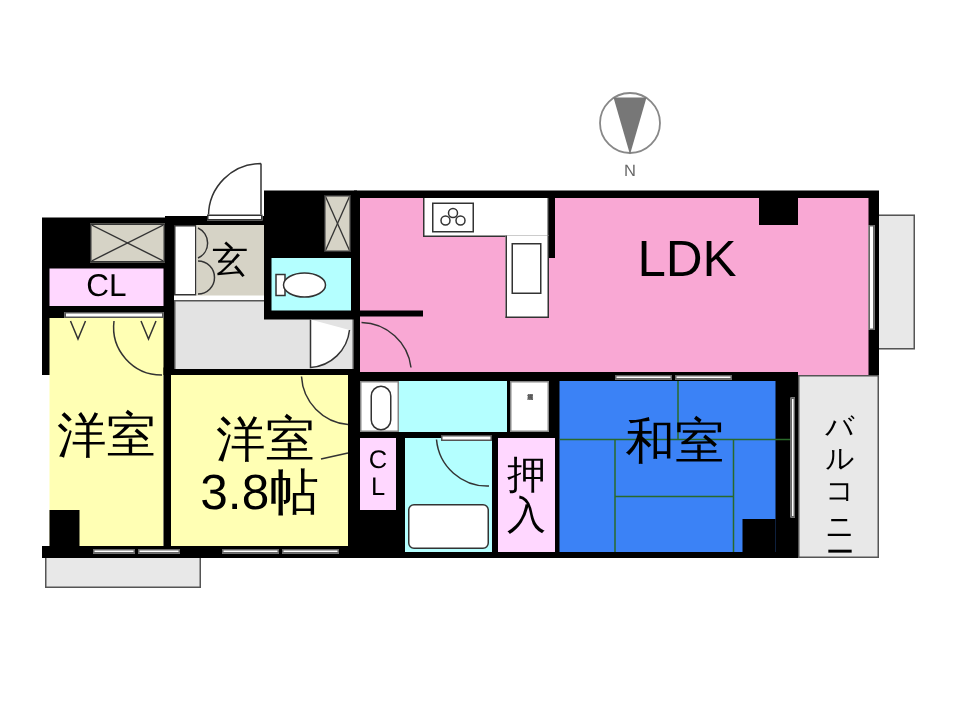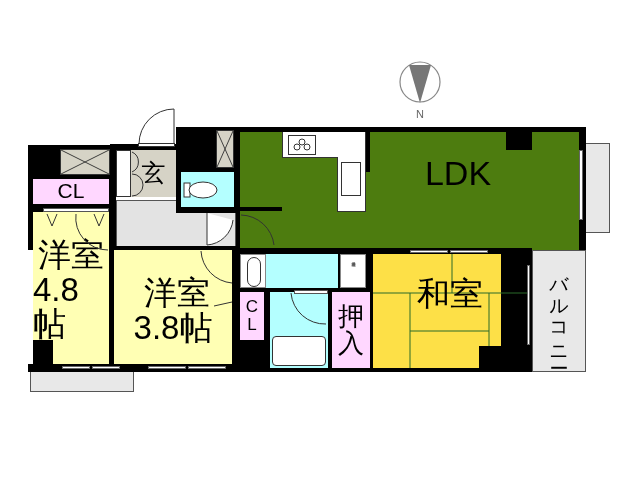--- a/index.html
+++ b/index.html
@@ -45,21 +45,20 @@
     </svg>
 </div>
 
 <div class="abs room" style="left:33px;top:179px;width:76px;height:25px;background:#ffd7ff;">
   <span class="lbl" style="font-size:21px;">CL</span>
 </div>
 <div class="abs" style="left:43px;top:208px;width:66px;height:4px;background:#fff;border:1px solid #555;"></div>
 
 <div class="abs room" style="left:33px;top:212px;width:76px;height:152px;background:#ffffb4;">
   <span class="big" style="margin-top:4px;">洋室</span>
-  <span class="big">4.8帖</span>
 </div>
 <div class="abs blk" style="left:33px;top:340px;width:20px;height:25px;"></div>
 <svg class="abs" style="left:40px;top:212px;" width="70" height="40" viewBox="0 0 70 40">
   <path d="M7,2 L12,14 L17,2" fill="none" stroke="#333"></path>
   <path d="M54,2 L59,14 L64,2" fill="none" stroke="#333"></path>
   <path d="M36,2 A32,32 0 0 0 68,38" fill="none" stroke="#333"></path>
 </svg>
 
 <div class="abs blk" style="left:109px;top:245px;width:5px;height:127px;"></div>
 
@@ -97,21 +96,21 @@
     <ellipse cx="20" cy="15" rx="14" ry="8" fill="#fff" stroke="#333"></ellipse>
   </svg>
 </div>
 <div class="abs" style="left:206px;top:212px;width:28px;height:34px;">
   <svg width="28" height="34" viewBox="0 0 28 34">
       <path d="M1,1 L1,33 A28,28 0 0 0 27,8" fill="#fff" stroke="#333"></path>
     </svg>
 </div>
 
 <div class="abs blk" style="left:236px;top:127px;width:350px;height:124px;"></div>
-<div class="abs room" style="left:240px;top:132px;width:339px;height:126px;background:#4d7c0f;">
+<div class="abs room" style="left:240px;top:132px;width:339px;height:126px;background:#f9a8d4;">
   <div style="position:absolute;left:128px;top:24px;width:180px;text-align:center;">
     <div class="big" style="font-size:34px;">LDK</div>
   </div>
 </div>
 
 <div class="abs" style="left:282px;top:132px;width:84px;height:26px;background:#fff;border:1px solid #333;border-top:none;"></div>
 <div class="abs" style="left:337px;top:157px;width:29px;height:55px;background:#fff;border:1px solid #333;border-top:none;"></div>
 <div class="abs" style="left:288px;top:135px;width:28px;height:20px;border:1px solid #333;background:#fff;">
   <svg width="26" height="18" viewBox="0 0 26 18">
       <circle cx="8" cy="11" r="3" fill="none" stroke="#333"></circle>
@@ -159,21 +158,21 @@
     </svg>
 </div>
 <div class="abs" style="left:294px;top:290px;width:34px;height:4px;background:#fff;border:1px solid #555;"></div>
 
 <div class="abs room" style="left:332px;top:292px;width:38px;height:76px;background:#ffd7ff;">
   <span style="font-size:26px;">押</span>
   <span style="font-size:26px;">入</span>
 </div>
 
 <div class="abs blk" style="left:370px;top:248px;width:162px;height:124px;"></div>
-<div class="abs" style="left:373px;top:254px;width:128px;height:114px;background:#fde047;">
+<div class="abs" style="left:373px;top:254px;width:144px;height:114px;background:#3b82f6;">
   <svg width="154" height="114" viewBox="0 0 154 114" style="position:absolute;left:0;top:0;">
     <line x1="0" y1="39" x2="154" y2="39" stroke="#2a6a2a"></line>
     <line x1="37" y1="39" x2="37" y2="114" stroke="#2a6a2a"></line>
     <line x1="79" y1="0" x2="79" y2="39" stroke="#2a6a2a"></line>
     <line x1="116" y1="39" x2="116" y2="114" stroke="#2a6a2a"></line>
     <line x1="37" y1="77" x2="116" y2="77" stroke="#2a6a2a"></line>
   </svg>
   <div style="position:absolute;left:0;top:18px;width:154px;text-align:center;">
     <div class="big">和室</div>
   </div>

